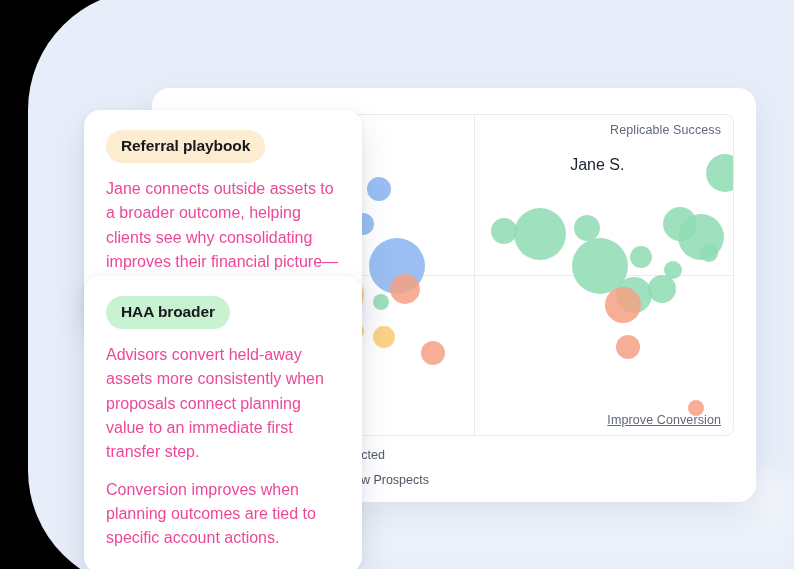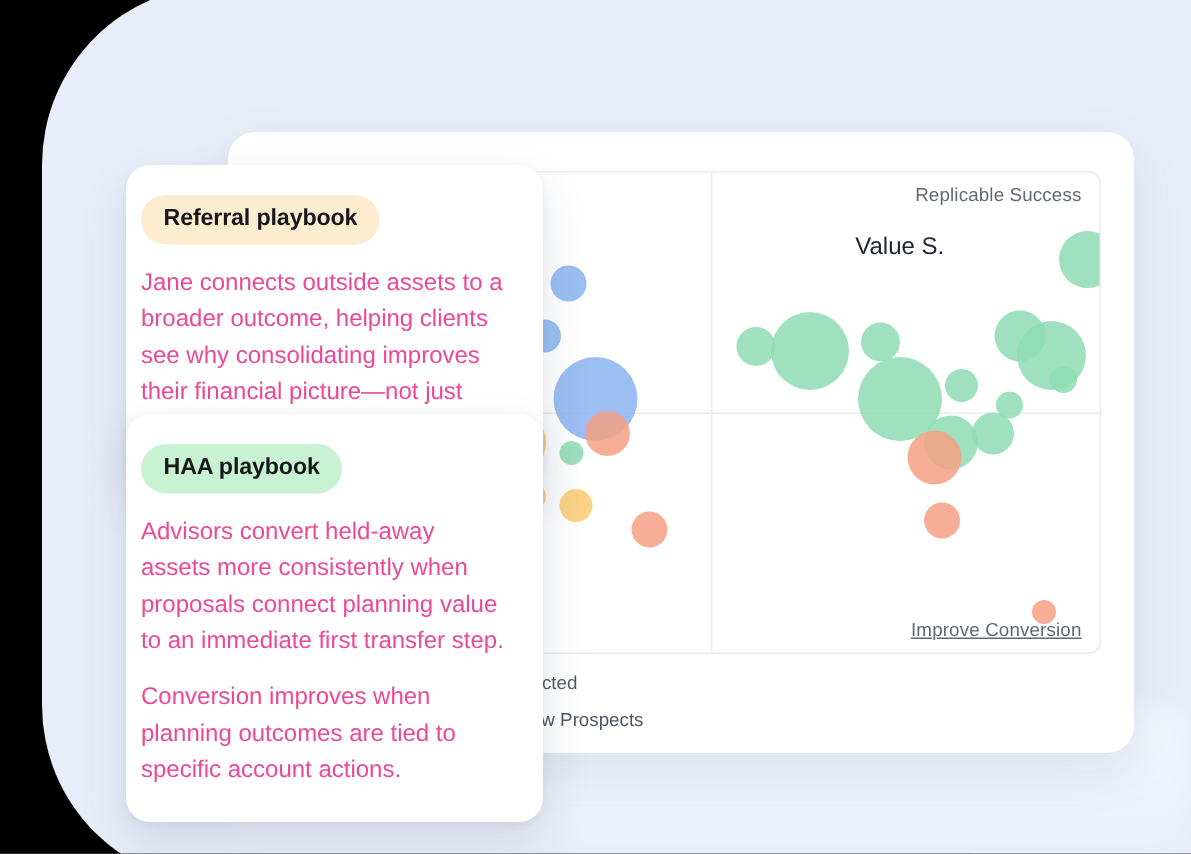--- a/index.html
+++ b/index.html
@@ -113,21 +113,21 @@
     flex: none;
   }
   .legend-label { font-size: 12.5px; color: #4e5664; white-space: nowrap; }
 
   
   .pb-card {
     position: absolute;
     background: #ffffff;
     border-radius: 16px;
     box-shadow: 0 14px 32px rgba(40,55,95,0.13), 0 2px 6px rgba(40,55,95,0.06);
-    padding: 20px 22px 22px 10px;
+    padding: 20px 22px 22px 22px;
   }
   #card-referral { left: 84px; top: 110px; width: 278px; }
   #card-haa      { left: 84px; top: 276px; width: 278px; }
   .pb-pill {
     display: inline-block;
     padding: 7px 15px 8px 15px;
     border-radius: 999px;
     font-size: 15.5px;
     font-weight: 700;
     color: #17181c;
@@ -186,36 +186,36 @@
             <div class="bubble" style="width: 30px; height: 30px; left: 174.8px; top: 158.88px; background: rgb(245, 161, 132); opacity: 0.85;"></div>
             <div class="bubble" style="width: 24px; height: 24px; left: 206.4px; top: 226.28px; background: rgb(245, 161, 132); opacity: 0.85;"></div>
             <div class="bubble" style="width: 36px; height: 36px; left: 390.2px; top: 171.98px; background: rgb(245, 161, 132); opacity: 0.85;"></div>
             <div class="bubble" style="width: 24px; height: 24px; left: 401.4px; top: 219.84px; background: rgb(245, 161, 132); opacity: 0.85;"></div>
             <div class="bubble" style="width: 16px; height: 16px; left: 473px; top: 285.02px; background: rgb(245, 161, 132); opacity: 0.85;"></div>
           </div>
 
         <div class="quad-label top">Replicable Success</div>
         <div class="quad-label bottom">Improve Conversion</div>
 
-        <div class="point-label" id="jane-label" style="left: 355.2px; top: 40.52px;">Value S.</div>
+        <div class="point-label" id="jane-label" style="left: 355.2px; top: 40.52px;">Jane S.</div>
       </div>
     </div>
 
     <div class="x-axis-title">Volume of prospects contacted</div>
 
     <div class="legend">
       <span class="legend-dot"></span>
       <span class="legend-label">Pipeline Value from New Prospects</span>
     </div>
   </div>
 
   <div class="pb-card" id="card-referral">
     <span class="pb-pill pill-cream">Referral playbook</span>
     <p class="pb-body">Jane connects outside assets to a broader outcome, helping clients see why consolidating improves their financial picture—not just their account count.</p>
   </div>
 
   <div class="pb-card" id="card-haa">
-    <span class="pb-pill pill-green">HAA playbook</span>
+    <span class="pb-pill pill-green">HAA broader</span>
     <p class="pb-body">Advisors convert held-away assets more consistently when proposals connect planning value to an immediate first transfer step.</p>
     <p class="pb-body">Conversion improves when planning outcomes are tied to specific account actions.</p>
   </div>
 
 </div>
 
 </body></html>

